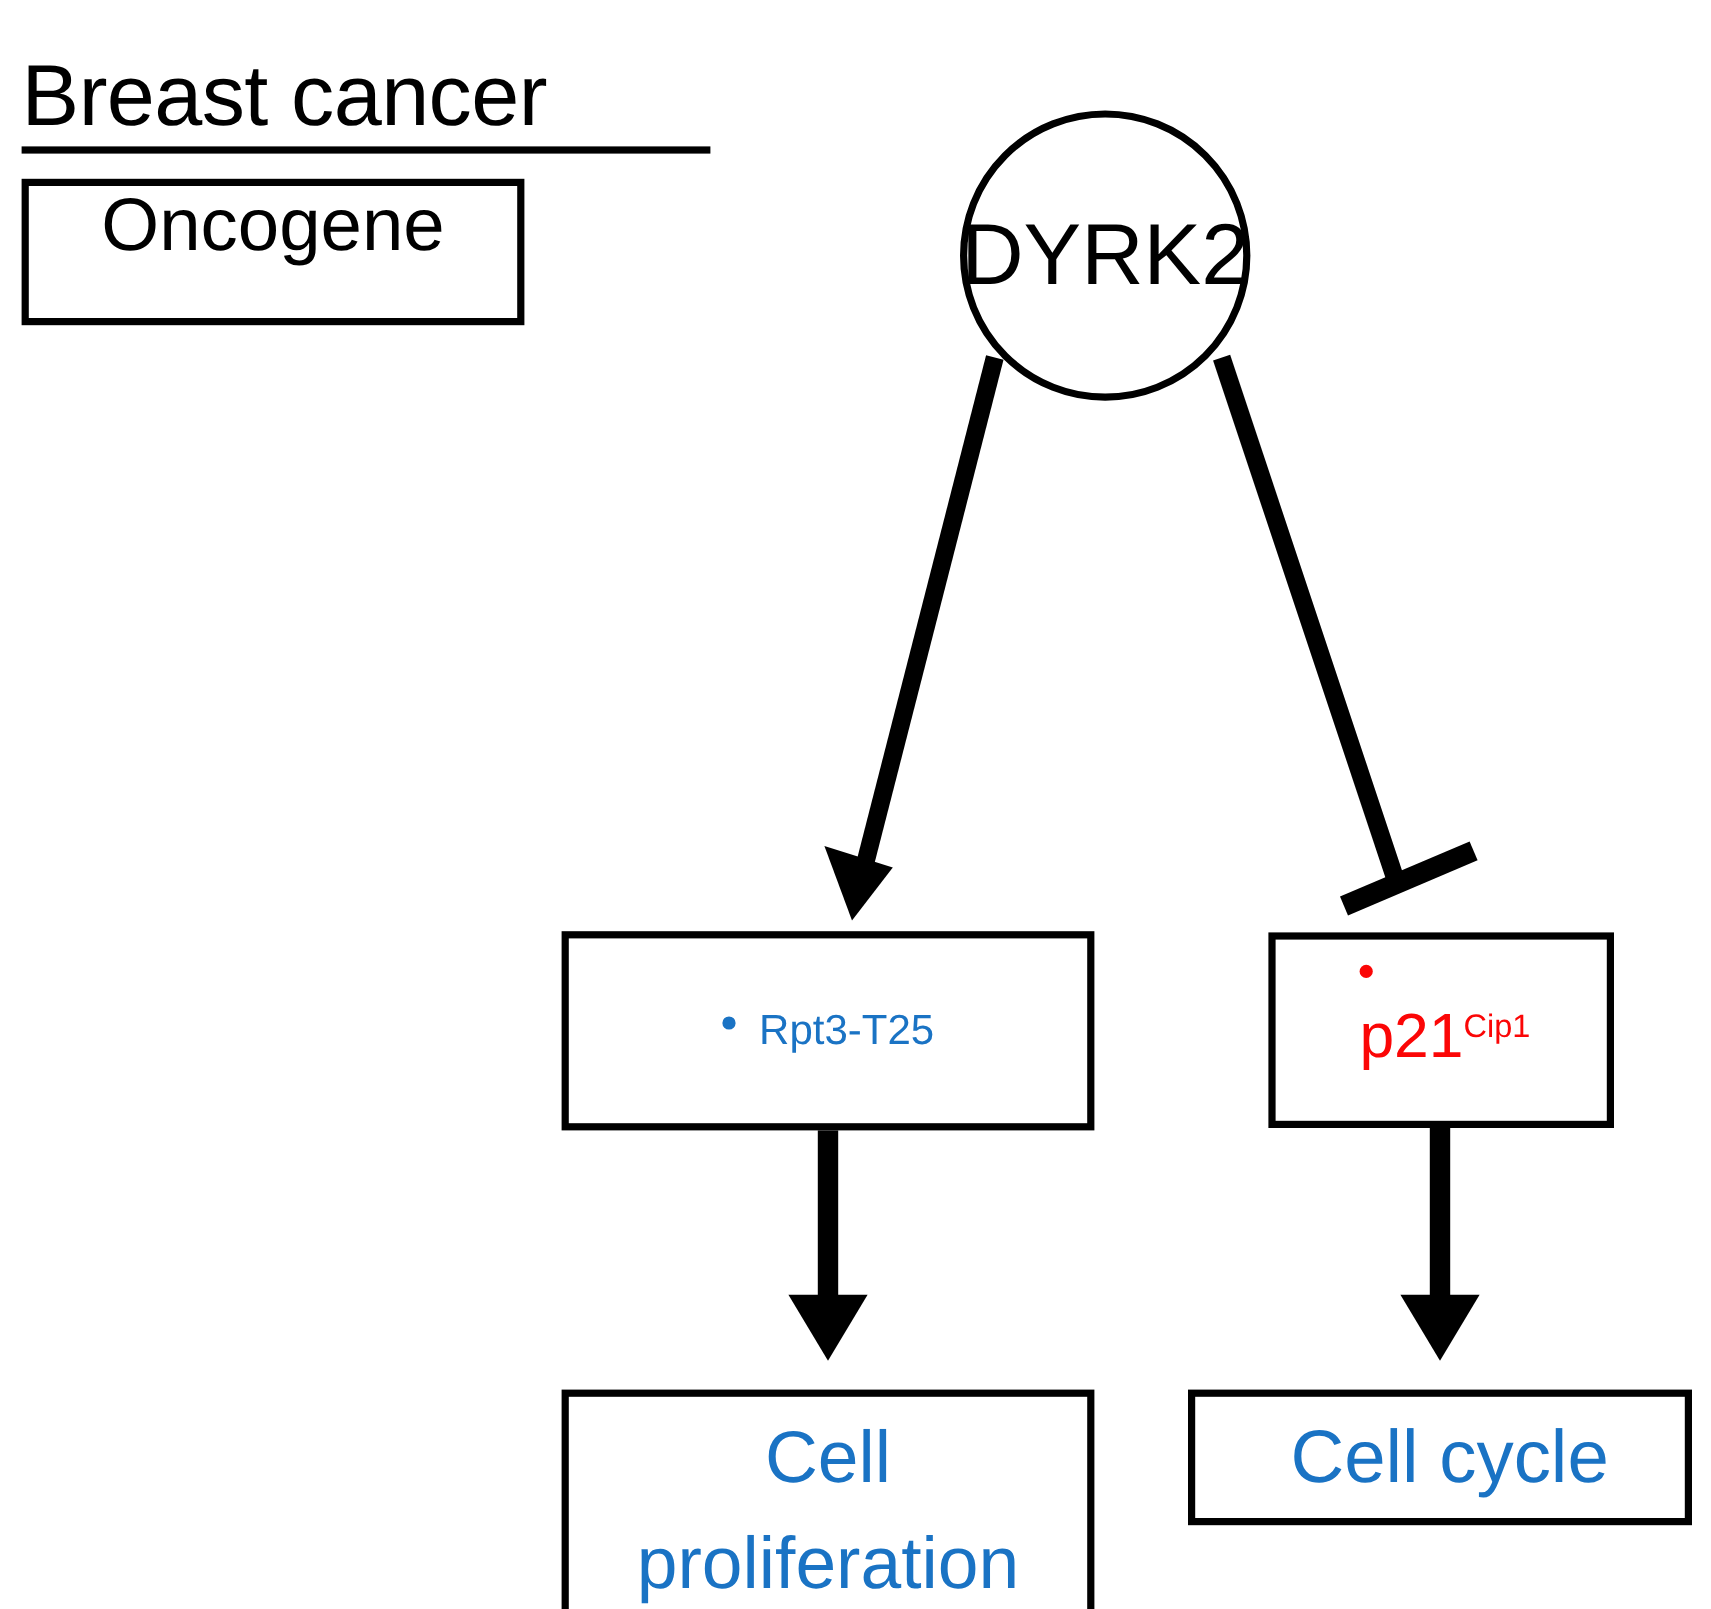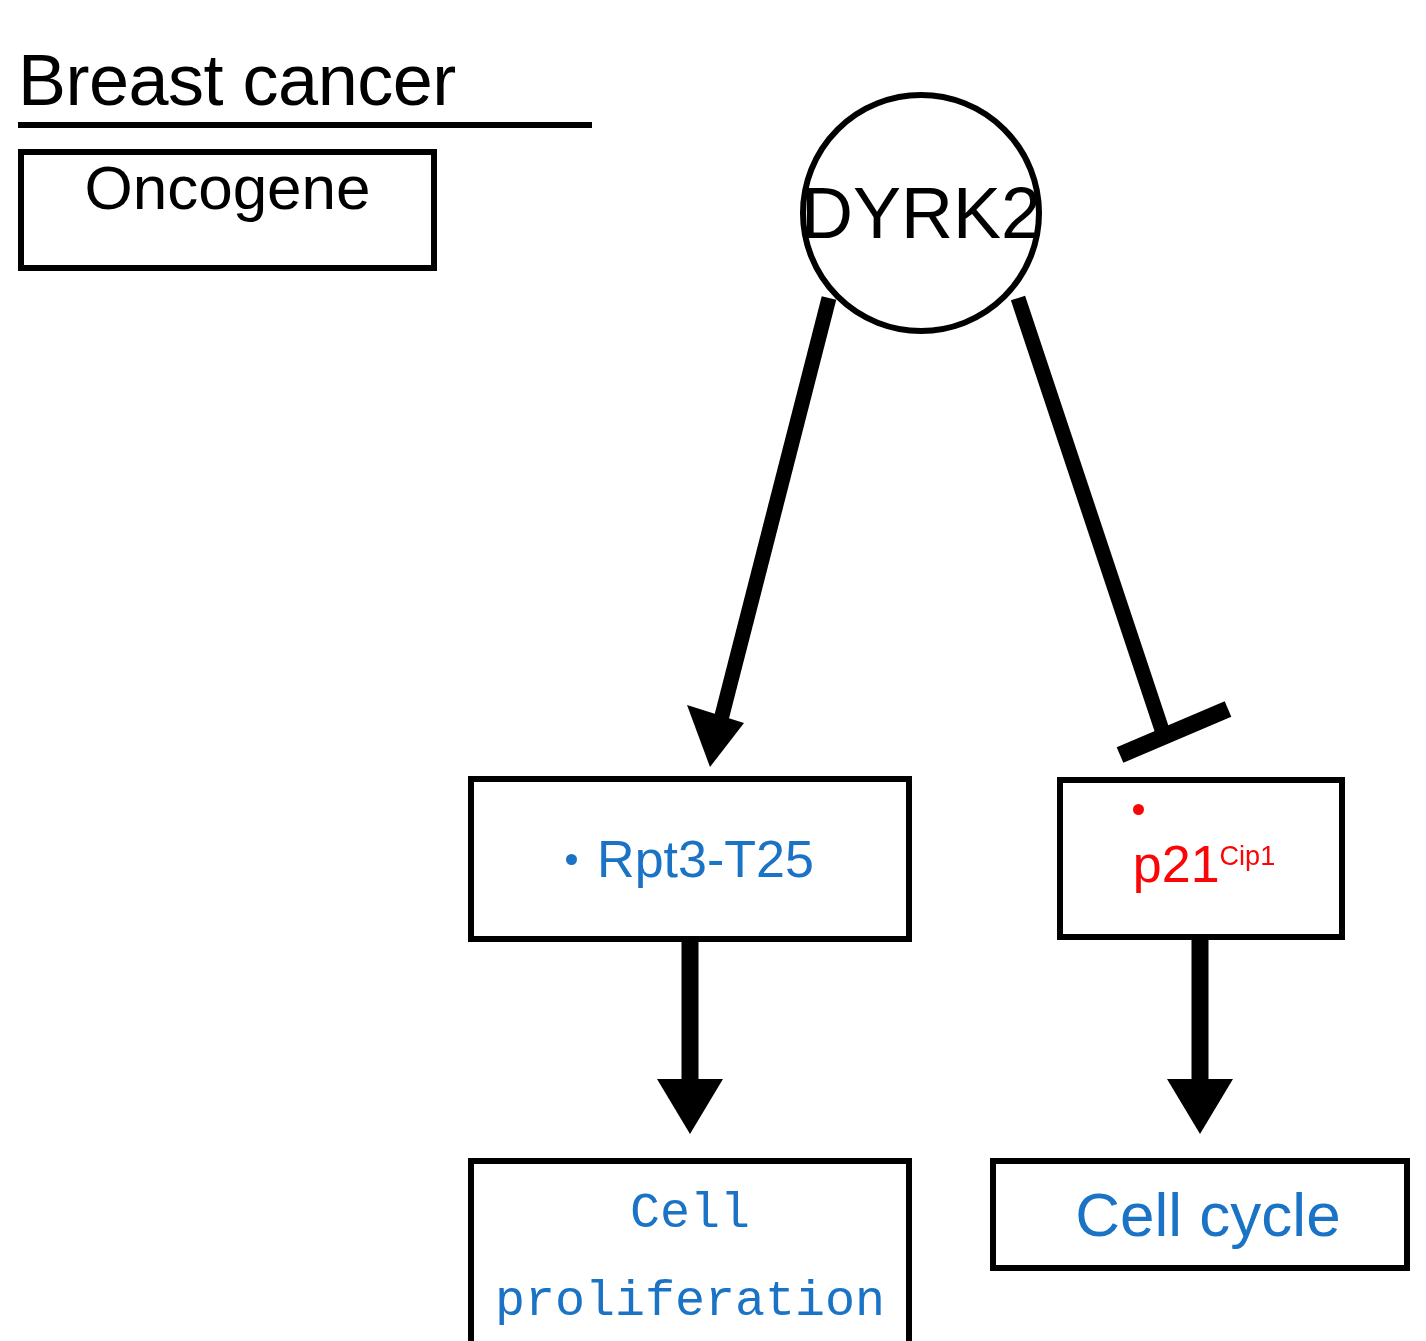--- a/index.html
+++ b/index.html
@@ -132,22 +132,22 @@
 
   .txt-blue  { color: #1a73c4; }
   .txt-red   { color: #fb0606; }
 
   .line-blue, .line-red {
     font-size: 52px;
     line-height: 58px;
     white-space: nowrap;
     text-align: center;
   }
-  #box-rpt3 .line-blue { font-size: 52px; line-height: 62px; }
-  #box-cell-proliferation .line-blue { font-size: 50px; line-height: 88px; font-family: Liberation Mono, monospace; }
+  #box-rpt3 .line-blue { font-size: 35px; line-height: 62px; }
+  #box-cell-proliferation .line-blue { font-size: 61px; line-height: 88px; }
   #box-cell-cycle .line-blue { font-size: 62px; line-height: 68px; }
 
   .bullet-row {
     display: flex;
     align-items: baseline;
     justify-content: flex-start;
     white-space: nowrap;
   }
   .bullet-dot {
     display: inline-block;

